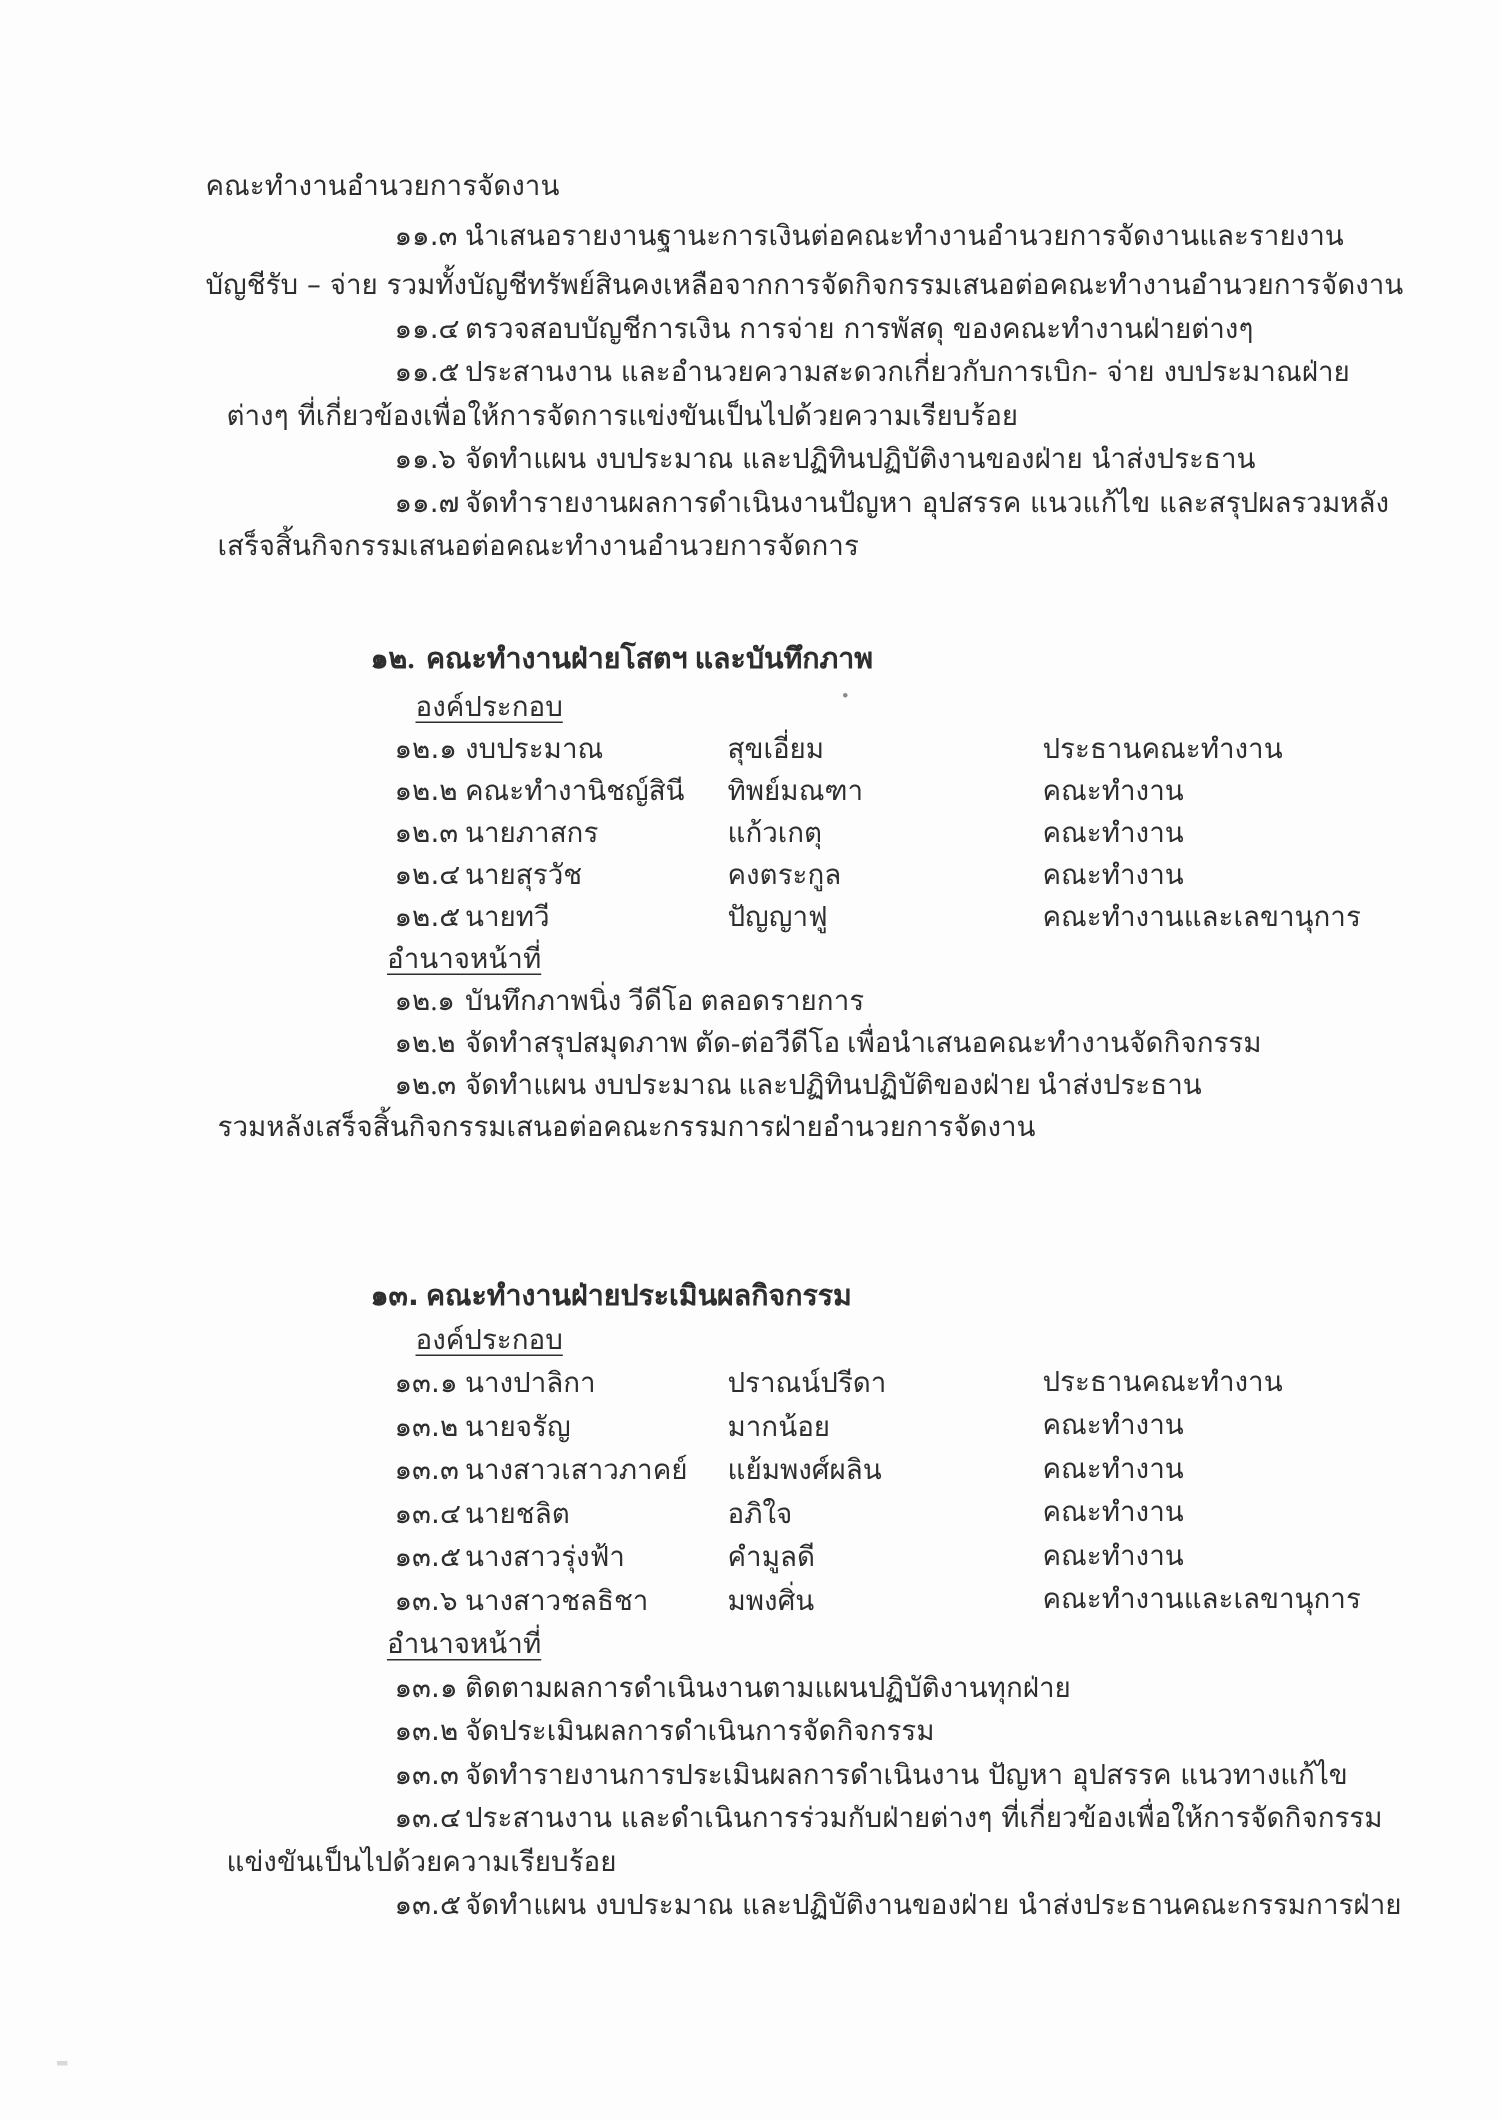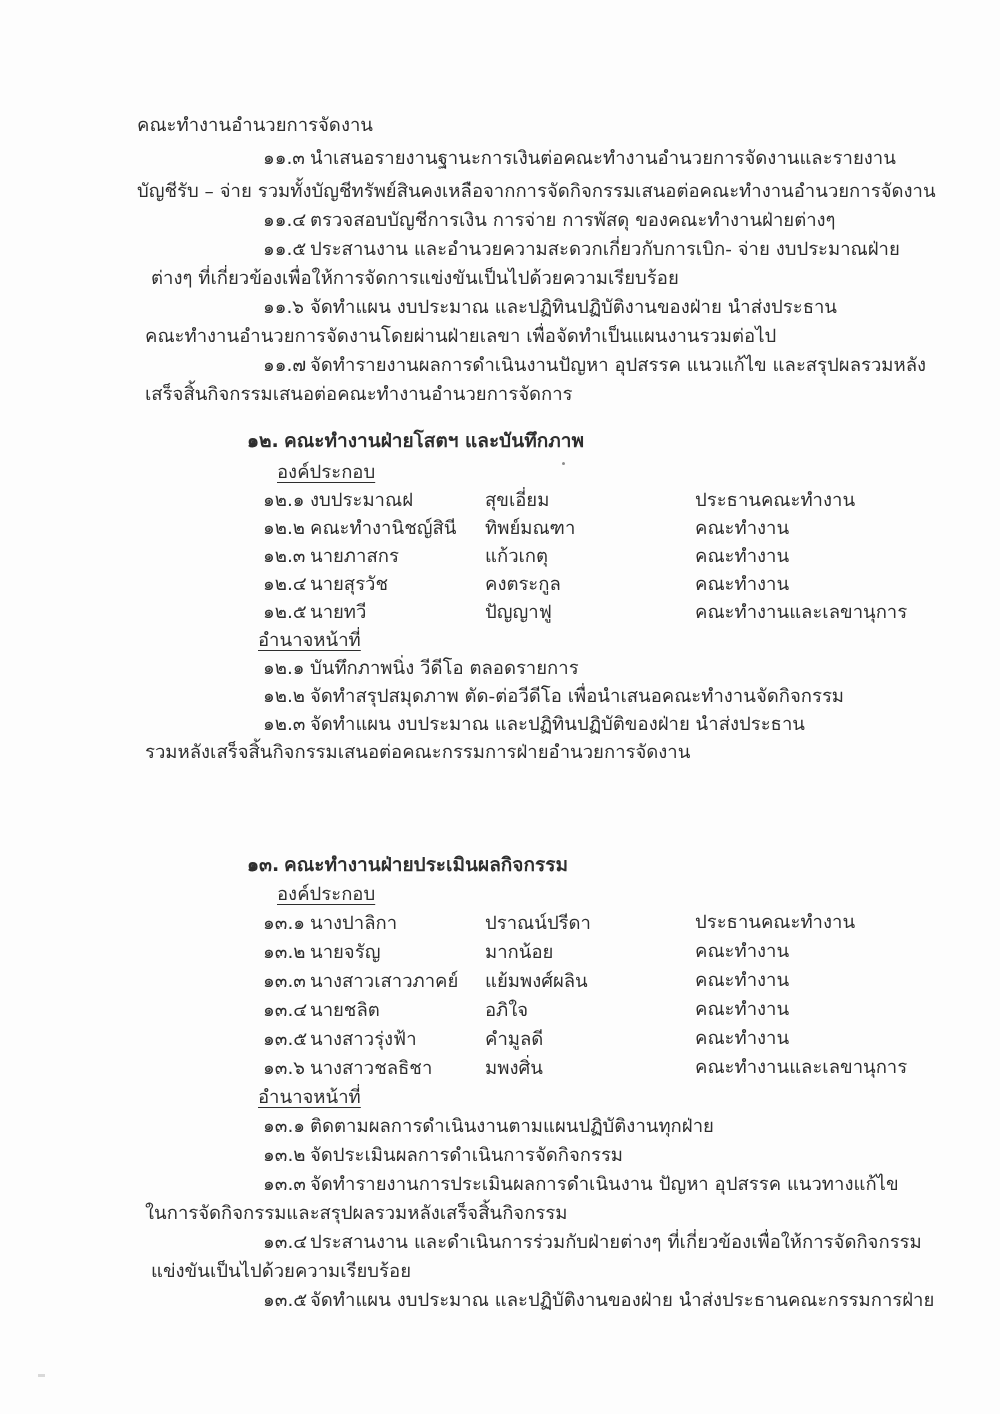--- a/index.html
+++ b/index.html
@@ -6,21 +6,21 @@
   body{
     width:1000px;height:1414px;
     background:#fdfdfd;
     font-family:"DejaVu Sans","Liberation Sans",sans-serif;
     color:#2e2e2e;
     -webkit-font-smoothing:antialiased;
   }
   .page{position:relative;width:1000px;height:1414px;overflow:hidden;background:#fdfdfd;}
   .block{position:absolute;left:137px;width:830px;font-size:18.5px;}
   .line{white-space:nowrap;line-height:29px;height:29px;}
-  .lh28 .line{line-height:28px;height:28px;}
+  .lh28 .line{line-height:28px;height:28px;font-family:Liberation Serif, serif;}
   
   .c0{margin-left:0;}
   .c1{margin-left:8px;}
   .c2{margin-left:14px;}
   .item{margin-left:126px;}
   .item .no{display:inline-block;min-width:47px;}
   .mt4{margin-top:4px;}
   .heading{margin-left:110px;font-weight:bold;font-size:19px;}
   .heading .hno{display:inline-block;min-width:37px;}
   .sublabel-comp{margin-left:140px;}
@@ -57,42 +57,39 @@
     </div>
     <div class="line item">
       <span class="no">๑๑.๕</span><span>ประสานงาน และอำนวยความสะดวกเกี่ยวกับการเบิก- จ่าย งบประมาณฝ่าย</span>
     </div>
     <div class="line c2">
       <span>ต่างๆ ที่เกี่ยวข้องเพื่อให้การจัดการแข่งขันเป็นไปด้วยความเรียบร้อย</span>
     </div>
     <div class="line item">
       <span class="no">๑๑.๖</span><span>จัดทำแผน งบประมาณ และปฏิทินปฏิบัติงานของฝ่าย นำส่งประธาน</span>
     </div>
-    <div class="line c1">
-      <span>คณะทำงานอำนวยการจัดงานโดยผ่านฝ่ายเลขา เพื่อจัดทำเป็นแผนงานรวมต่อไป</span>
-    </div>
     <div class="line item">
       <span class="no">๑๑.๗</span><span>จัดทำรายงานผลการดำเนินงานปัญหา อุปสรรค แนวแก้ไข และสรุปผลรวมหลัง</span>
     </div>
     <div class="line c1">
       <span>เสร็จสิ้นกิจกรรมเสนอต่อคณะทำงานอำนวยการจัดการ</span>
     </div>
   </div>
 
   <div class="block lh28" style="top:426px;">
     <div class="line heading">
       <span class="hno">๑๒.</span><span>คณะทำงานฝ่ายโสตฯ และบันทึกภาพ</span>
     </div>
     <div class="line sublabel-comp mt4">
       <span class="u">องค์ประกอบ</span>
     </div>
 
     <div class="row">
       <span class="no">๑๒.๑</span>
-      <span class="nm">งบประมาณฝ</span>
+      <span class="nm">งบประมาณ</span>
       <span class="sn">สุขเอี่ยม</span>
       <span class="rl">ประธานคณะทำงาน</span>
     </div>
     <div class="row">
       <span class="no">๑๒.๒</span>
       <span class="nm">คณะทำงานิชญ์สินี</span>
       <span class="sn">ทิพย์มณฑา</span>
       <span class="rl">คณะทำงาน</span>
     </div>
     <div class="row">
@@ -181,23 +178,20 @@
     </div>
     <div class="line item">
       <span class="no">๑๓.๑</span><span>ติดตามผลการดำเนินงานตามแผนปฏิบัติงานทุกฝ่าย</span>
     </div>
     <div class="line item">
       <span class="no">๑๓.๒</span><span>จัดประเมินผลการดำเนินการจัดกิจกรรม</span>
     </div>
     <div class="line item">
       <span class="no">๑๓.๓</span><span>จัดทำรายงานการประเมินผลการดำเนินงาน ปัญหา อุปสรรค แนวทางแก้ไข</span>
     </div>
-    <div class="line c1">
-      <span>ในการจัดกิจกรรมและสรุปผลรวมหลังเสร็จสิ้นกิจกรรม</span>
-    </div>
     <div class="line item">
       <span class="no">๑๓.๔</span><span>ประสานงาน และดำเนินการร่วมกับฝ่ายต่างๆ ที่เกี่ยวข้องเพื่อให้การจัดกิจกรรม</span>
     </div>
     <div class="line c2">
       <span>แข่งขันเป็นไปด้วยความเรียบร้อย</span>
     </div>
     <div class="line item">
       <span class="no">๑๓.๕</span><span>จัดทำแผน งบประมาณ และปฏิบัติงานของฝ่าย นำส่งประธานคณะกรรมการฝ่าย</span>
     </div>
   </div>

